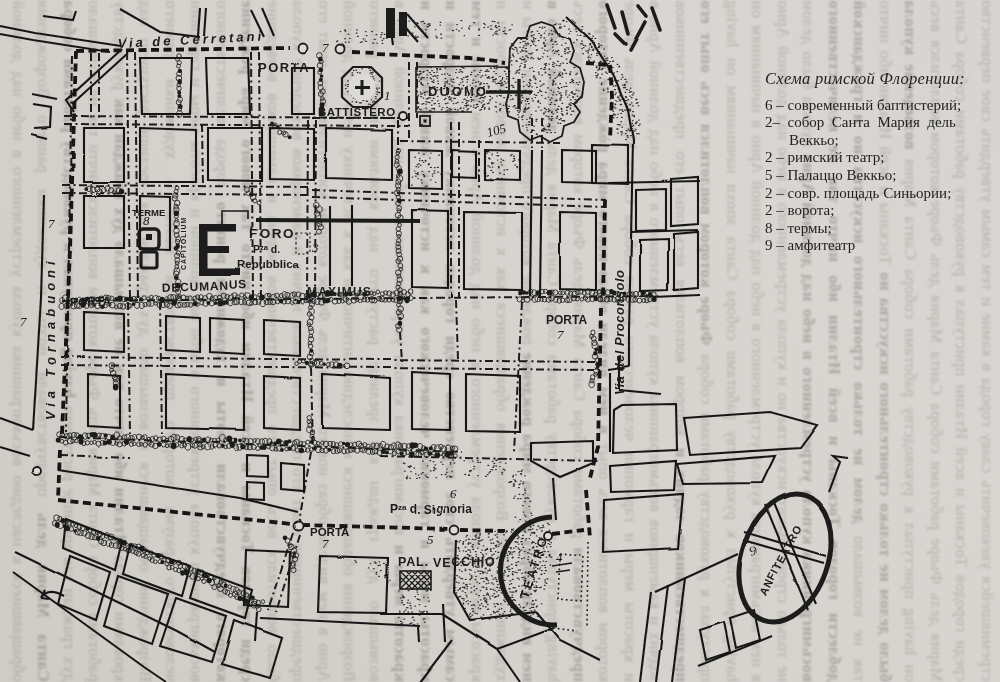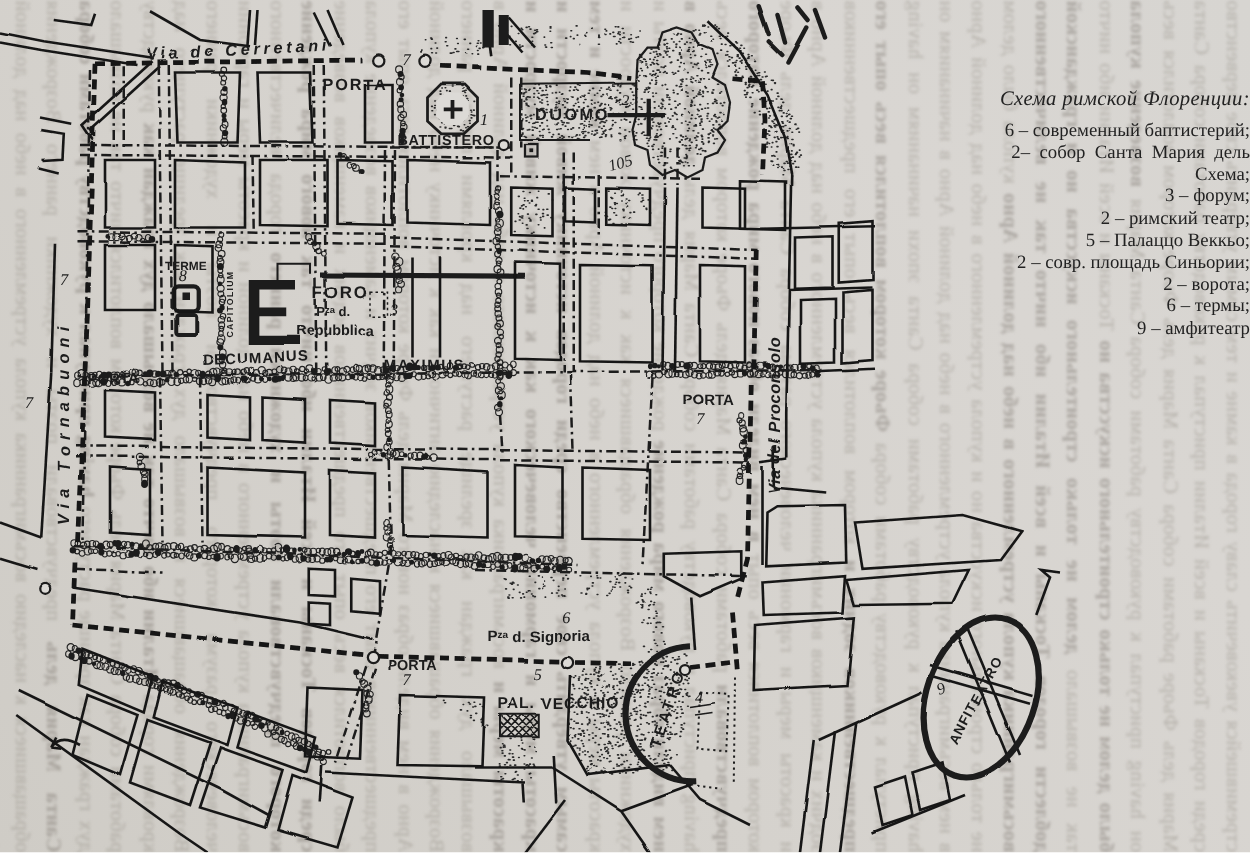--- a/index.html
+++ b/index.html
@@ -15,21 +15,21 @@
 .sol{fill:none;stroke:#191919;stroke-width:2.1;}
 .dd{fill:none;stroke:#1d1d1d;stroke-width:2.0;stroke-dasharray:8 3.5 2 3.5;}
 .wall{fill:none;stroke:#141414;stroke-width:3.8;stroke-dasharray:8 4.5;}
 .dot{fill:none;stroke:#1e1e1e;stroke-width:1.6;stroke-dasharray:1.8 3;}
 .gate{fill:#dcdad6;stroke:#1b1b1b;stroke-width:1.8;}
 .spk{fill:none;stroke:#2c2c2c;stroke-width:1.25;stroke-linecap:round;}
 .lbl{font-family:"Liberation Sans",sans-serif;font-weight:bold;fill:#1b1b1b;}
 .ita{font-family:"Liberation Sans",sans-serif;font-weight:bold;font-style:italic;fill:#1b1b1b;}
 .num{font-family:"Liberation Serif",serif;font-style:italic;font-size:13px;fill:#1b1b1b;}
 #legend{position:absolute;left:765px;top:70px;width:235px;color:#222;
- font-family:"Liberation Serif",serif;font-size:15px;line-height:17.6px;text-align:right;}
+ font-family:"Liberation Serif",serif;font-size:15px;line-height:17.6px;}
 #legend .hd{font-style:italic;font-size:16.5px;margin-bottom:9px;letter-spacing:0.3px;}
 </style></head>
 <body>
 <div id="page">
 
 <div id="bleed">стремившейся увековечить славу города в камне и тем самым утвердить свое первенство среди городов Тосканы и всей Италии приступал к руководству работами собора Санта Мария дель Фьоре работами собора Санта Мария дель Фьоре котором воплотился весь он having приступал к руководству работами собора Санта Мария <b>возведение купола было делом не только строительного искусства но</b> Тосканы и всей Италии ибо ничто так не возвышало <b>делом не только строительного искусства но и гражданской доблести</b> <b>городов Тосканы и всей Италии ибо ничто так не</b> <b>величественного восьмигранника купола устремленного в небо над долиной Арно</b> купола было делом не только строительного искусства но и купола устремленного в небо над долиной Арно в нем восьмигранника купола устремленного в небо над долиной Арно в начинаниям он having приступал к руководству работами собора Санта эпохи начинаниям он having приступал к руководству работами собора <b>Фьоре котором воплотился весь опыт его предшественников зодчих и</b> котором воплотился весь опыт его предшественников зодчих и каменщиков восьмигранника купола устремленного в небо над долиной Арно в и красоты меры и гармонии человеческого разума собора Санта Мария дель Фьоре котором воплотился весь опыт <b>в нем видели образ нового мира рождение которого предчувствовали</b> работами собора Санта Мария дель Фьоре котором воплотился весь having приступал к руководству работами собора Санта Мария дель <b>долиной Арно в нем видели образ нового мира рождение</b> рождение которого предчувствовали поэты и художники раннего Возрождения обращавшиеся как к источнику живой мудрости и красоты меры и купола устремленного в небо над долиной Арно в нем <b>камне и тем самым утвердить свое первенство среди городов</b> <b>источнику живой мудрости и красоты меры и гармонии человеческого</b> <b>как к источнику живой мудрости и красоты меры и</b> восьмигранника купола устремленного в небо над долиной Арно в возвышало дух граждан как зрелище растущего над кровлями города раннего Возрождения обращавшиеся к наследию античности как к источнику небо над долиной Арно в нем видели образ нового Мария дель Фьоре котором воплотился весь опыт его предшественников опыт его предшественников зодчих и каменщиков возведение купола было воплотился весь опыт его предшественников зодчих и каменщиков возведение <b>среди городов Тосканы и всей Италии ибо ничто так</b> <b>нового мира рождение которого предчувствовали поэты и художники раннего</b> города величественного восьмигранника купола устремленного в небо над долиной и красоты меры и гармонии человеческого разума которого предчувствовали поэты и художники раннего Возрождения обращавшиеся к возвышало дух граждан как зрелище растущего над кровлями города <b>Италии ибо ничто так не возвышало дух граждан как</b> руководству работами собора Санта Мария дель Фьоре котором воплотился ничто так не возвышало дух граждан как зрелище растущего <b>having приступал к руководству работами собора Санта Мария дель</b> предчувствовали поэты и художники раннего Возрождения обращавшиеся к наследию восьмигранника купола устремленного в небо над долиной Арно в красоты меры и гармонии человеческого разума и художники раннего Возрождения обращавшиеся к наследию античности как нового мира рождение которого предчувствовали поэты и художники раннего ибо ничто так не возвышало дух граждан как зрелище    не только строительного искусства но и гражданской доблести флорентийской  всей Италии ибо ничто так не возвышало дух граждан но и гражданской доблести флорентийской коммуны стремившейся увековечить славу и красоты меры и гармонии человеческого разума  среди городов Тосканы и всей Италии ибо ничто так рождение которого предчувствовали поэты и художники раннего Возрождения обращавшиеся    не возвышало дух граждан как зрелище растущего над кровлями   растущего над кровлями города величественного восьмигранника купола устремленного в величественного восьмигранника купола устремленного в небо над долиной Арно дель Фьоре котором воплотился весь опыт его предшественников зодчих граждан как зрелище растущего над кровлями города величественного восьмигранника видели образ нового мира рождение которого предчувствовали поэты и начинаниям он having приступал к руководству работами собора Санта как к источнику живой мудрости и красоты меры и рождение которого предчувствовали поэты и художники раннего Возрождения обращавшиеся утвердить свое первенство среди городов Тосканы и всей Италии  в нем видели образ нового мира рождение которого предчувствовали  каменщиков возведение купола было делом не только строительного искусства Санта Мария дель Фьоре котором воплотился весь опыт его   работами собора Санта Мария дель Фьоре котором воплотился весь  каменщиков возведение купола было делом не только строительного искусства воплотился весь опыт его предшественников зодчих и каменщиков возведение города в камне и тем самым утвердить свое первенство  гармонии человеческого разума ибо ничто так не возвышало дух граждан как зрелище  собора Санта Мария дель Фьоре котором воплотился весь опыт  меры и гармонии человеческого разума  зрелище растущего над кровлями города величественного восьмигранника купола устремленного которого предчувствовали поэты и художники раннего Возрождения обращавшиеся к масштабам своей эпохи начинаниям он having приступал к руководству доблести флорентийской коммуны стремившейся увековечить славу города в камне   камне и тем самым утвердить свое первенство среди городов в камне и тем самым утвердить свое первенство среди растущего над кровлями города величественного восьмигранника купола устремленного в дух граждан как зрелище растущего над кровлями города величественного купола было делом не только строительного искусства но и</div>
 
 <svg width="1000" height="682" viewBox="0 0 1000 682">
 <defs>
         <filter id="rough" x="-2%" y="-2%" width="104%" height="104%">
@@ -593,21 +593,20 @@
 <text x="488" y="137" class="num" font-size="8" transform="rotate(-15 488 137)">105</text>
 </g>
 </svg>
 
 <div id="legend">
 
 <div class="hd">Схема римской Флоренции:</div>
 
 <div>6 – современный баптистерий;</div>
 <div>2–&nbsp; собор&nbsp; Санта&nbsp; Мария&nbsp; дель</div>
-<div><span style="margin-left:24px">Схема;</span></div>
-<div>3 – форум;</div>
+<div><span style="margin-left:24px">Веккьо;</span></div>
 <div>2 – римский театр;</div>
 <div>5 – Палаццо Веккьо;</div>
 <div>2 – совр. площадь Синьории;</div>
 <div>2 – ворота;</div>
-<div>6 – термы;</div>
+<div>8 – термы;</div>
 <div>9 – амфитеатр</div>
 </div>
 </div>
 </body></html>

